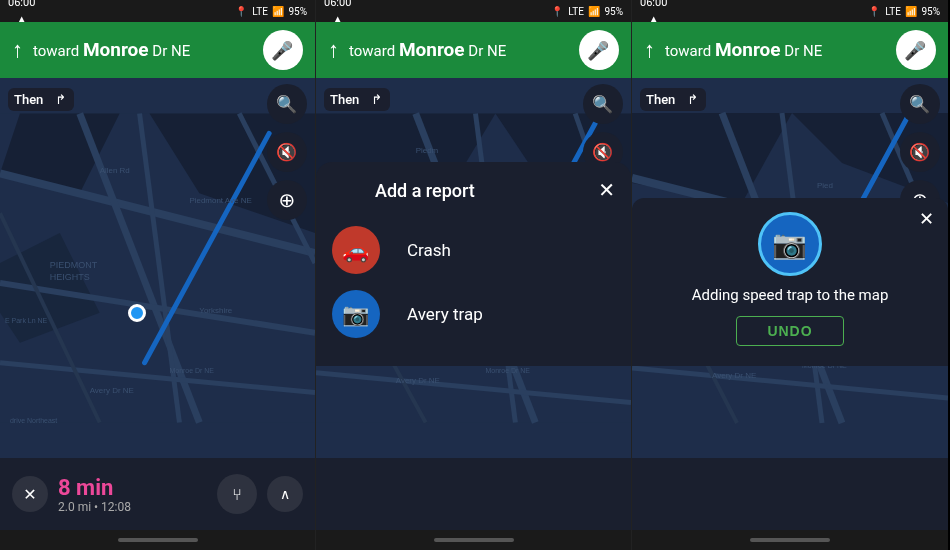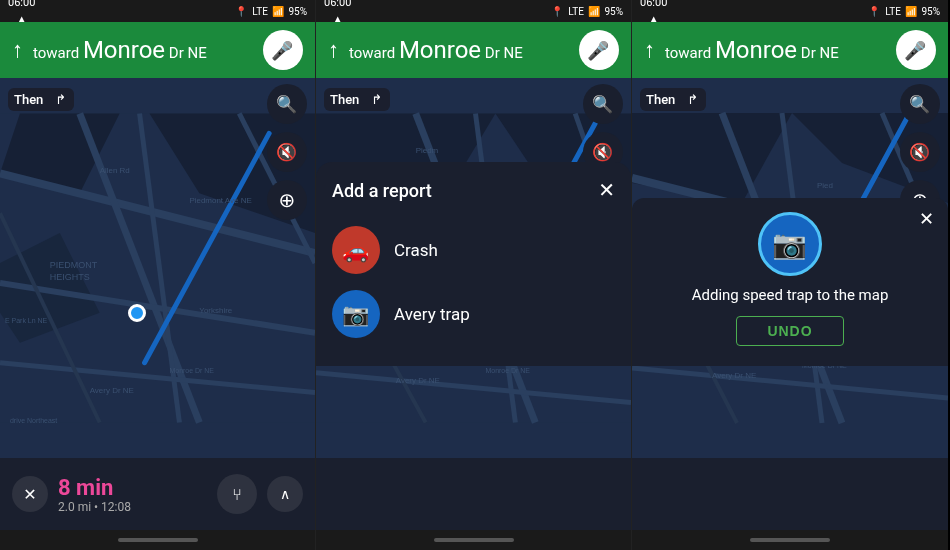--- a/index.html
+++ b/index.html
@@ -54,22 +54,22 @@
       color: #fff;
       font-size: 22px;
     }
     .nav-destination {
       flex: 1;
       color: #fff;
       font-size: 15px;
       line-height: 1.2;
     }
     .nav-destination strong {
-      font-size: 24px;
-      font-weight: 400;
+      font-size: 19px;
+      font-weight: 700;
     }
     .mic-btn {
       width: 40px;
       height: 40px;
       border-radius: 50%;
       background: #fff;
       display: flex;
       align-items: center;
       justify-content: center;
       cursor: pointer;
@@ -231,20 +231,21 @@
     .report-header {
       display: flex;
       align-items: center;
       justify-content: space-between;
       margin-bottom: 16px;
     }
     .report-title {
       color: #fff;
       font-size: 18px;
       font-weight: 500;
+      margin-left: 43px;
     }
     .report-close {
       color: #fff;
       font-size: 20px;
       cursor: pointer;
     }
     .report-item {
       display: flex;
       align-items: center;
       gap: 14px;
@@ -259,20 +260,21 @@
       align-items: center;
       justify-content: center;
       font-size: 22px;
       flex-shrink: 0;
     }
     .crash-icon { background: #c0392b; }
     .speedtrap-icon { background: #1565c0; }
     .report-item-label {
       color: #fff;
       font-size: 17px;
+      margin-left: 13px;
     }
 
     
     .speed-trap-toast {
       position: absolute;
       bottom: 92px;
       left: 0;
       right: 0;
       background: #1a1f2e;
       border-radius: 12px 12px 0 0;

